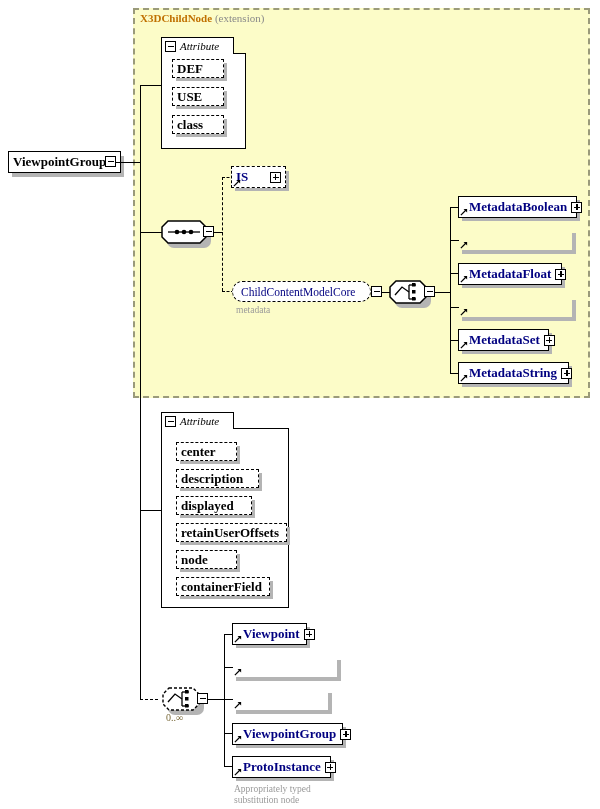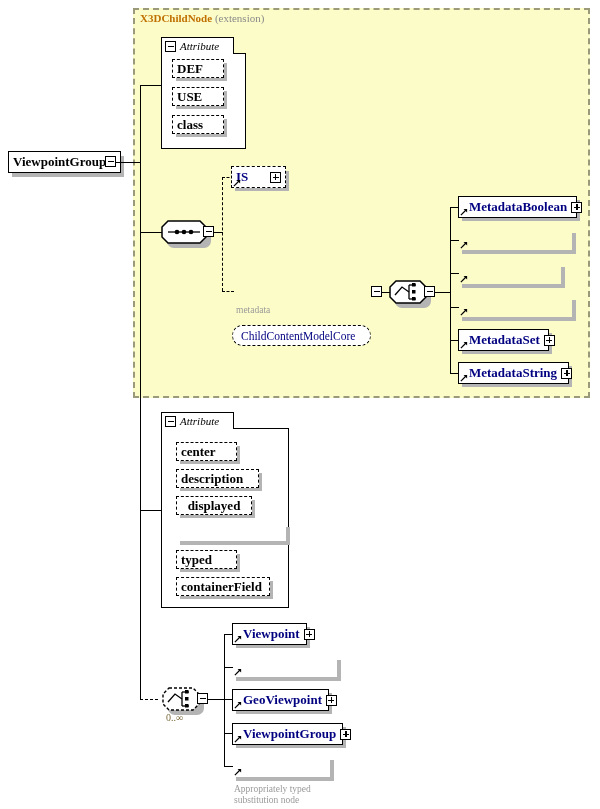--- a/index.html
+++ b/index.html
@@ -166,21 +166,20 @@
   
   .rbox {
     position: absolute;
     box-sizing: border-box;
     background: #ffffff;
     border: 1.4px dashed #000000;
     border-radius: 11px;
     display: flex;
     align-items: center;
     white-space: nowrap;
-    margin-top: 44px;
   }
   .rbox .lbl {
     font-size: 11.5px;
     color: #000080;
     padding: 0 8px;
   }
   .rshadow {
     position: absolute;
     background: #b4b4b4;
     border-radius: 11px;
@@ -328,20 +327,27 @@
 
   <div class="bshadow" style="left:462px; top:250px; width:114px; height:4px;"></div>
   <div class="bshadow" style="left:572px; top:233px; width:4px; height:21px;"></div>
   <svg class="subarrow" style="left:460px; top:241px;" width="9" height="9" viewBox="0 0 9 9">
     <path d="M1,8 L7,2" stroke="#000000" stroke-width="1.4" fill="none"></path>
       <polygon points="8,1 8,5 4,1" fill="#000000"></polygon>
   </svg>
 
   <div class="bshadow" style="left:462px; top:284px; width:103px; height:4px;"></div>
   <div class="bshadow" style="left:561px; top:267px; width:4px; height:21px;"></div>
+  <div class="nbox" style="left:458px; top:263px; width:104px; height:22px; justify-content:space-between;">
+    <span class="lbl" style="padding-left:10px;">MetadataFloat</span>
+    <span class="expander">
+        <i class="h"></i>
+        <i class="v"></i>
+      </span>
+  </div>
   <svg class="subarrow" style="left:460px; top:275px;" width="9" height="9" viewBox="0 0 9 9">
     <path d="M1,8 L7,2" stroke="#000000" stroke-width="1.4" fill="none"></path>
       <polygon points="8,1 8,5 4,1" fill="#000000"></polygon>
   </svg>
 
   <div class="bshadow" style="left:462px; top:317px; width:114px; height:4px;"></div>
   <div class="bshadow" style="left:572px; top:300px; width:4px; height:21px;"></div>
   <svg class="subarrow" style="left:460px; top:308px;" width="9" height="9" viewBox="0 0 9 9">
     <path d="M1,8 L7,2" stroke="#000000" stroke-width="1.4" fill="none"></path>
       <polygon points="8,1 8,5 4,1" fill="#000000"></polygon>
@@ -392,31 +398,34 @@
     </div>
 
     <div class="bshadow" style="left:19px; top:75px; width:82px; height:4px;"></div>
     <div class="bshadow" style="left:97px; top:61px; width:4px; height:18px;"></div>
     <div class="nbox dashed" style="left:15px; top:57px; width:83px; height:19px;">
       <span class="lbl plain">description</span>
     </div>
 
     <div class="bshadow" style="left:19px; top:102px; width:75px; height:4px;"></div>
     <div class="bshadow" style="left:90px; top:88px; width:4px; height:18px;"></div>
-    <div class="nbox dashed" style="left:15px; top:84px; width:76px; height:19px;justify-content:center;">
+    <div class="nbox dashed" style="left:15px; top:84px; width:76px; height:19px;">
       <span class="lbl plain">displayed</span>
     </div>
 
     <div class="bshadow" style="left:19px; top:129px; width:110px; height:4px;"></div>
     <div class="bshadow" style="left:125px; top:115px; width:4px; height:18px;"></div>
+    <div class="nbox dashed" style="left:15px; top:111px; width:111px; height:19px;">
+      <span class="lbl plain">retainUserOffsets</span>
+    </div>
 
     <div class="bshadow" style="left:19px; top:156px; width:60px; height:4px;"></div>
     <div class="bshadow" style="left:75px; top:142px; width:4px; height:18px;"></div>
     <div class="nbox dashed" style="left:15px; top:138px; width:61px; height:19px;">
-      <span class="lbl plain">typed</span>
+      <span class="lbl plain">node</span>
     </div>
 
     <div class="bshadow" style="left:19px; top:183px; width:93px; height:4px;"></div>
     <div class="bshadow" style="left:108px; top:169px; width:4px; height:18px;"></div>
     <div class="nbox dashed" style="left:15px; top:165px; width:94px; height:19px;text-align:right;">
       <span class="lbl plain">containerField</span>
     </div>
   </div>
 
   <div class="dln v" style="left:140px; top:510px; height:189px;"></div>
@@ -462,27 +471,20 @@
 
   <div class="bshadow" style="left:236px; top:677px; width:105px; height:4px;"></div>
   <div class="bshadow" style="left:337px; top:660px; width:4px; height:21px;"></div>
   <svg class="subarrow" style="left:234px; top:668px;" width="9" height="9" viewBox="0 0 9 9">
     <path d="M1,8 L7,2" stroke="#000000" stroke-width="1.4" fill="none"></path>
       <polygon points="8,1 8,5 4,1" fill="#000000"></polygon>
   </svg>
 
   <div class="bshadow" style="left:236px; top:710px; width:96px; height:4px;"></div>
   <div class="bshadow" style="left:328px; top:693px; width:4px; height:21px;"></div>
-  <div class="nbox" style="left:232px; top:689px; width:97px; height:22px; justify-content:space-between;">
-    <span class="lbl" style="padding-left:10px;">GeoViewpoint</span>
-    <span class="expander">
-        <i class="h"></i>
-        <i class="v"></i>
-      </span>
-  </div>
   <svg class="subarrow" style="left:234px; top:701px;" width="9" height="9" viewBox="0 0 9 9">
     <path d="M1,8 L7,2" stroke="#000000" stroke-width="1.4" fill="none"></path>
       <polygon points="8,1 8,5 4,1" fill="#000000"></polygon>
   </svg>
 
   <div class="bshadow" style="left:236px; top:744px; width:110px; height:4px;"></div>
   <div class="bshadow" style="left:342px; top:727px; width:4px; height:21px;"></div>
   <div class="nbox" style="left:232px; top:723px; width:111px; height:22px; justify-content:space-between;">
     <span class="lbl" style="padding-left:10px;">ViewpointGroup</span>
     <span class="expander">
@@ -490,20 +492,27 @@
         <i class="v"></i>
       </span>
   </div>
   <svg class="subarrow" style="left:234px; top:735px;" width="9" height="9" viewBox="0 0 9 9">
     <path d="M1,8 L7,2" stroke="#000000" stroke-width="1.4" fill="none"></path>
       <polygon points="8,1 8,5 4,1" fill="#000000"></polygon>
   </svg>
 
   <div class="bshadow" style="left:236px; top:777px; width:98px; height:4px;"></div>
   <div class="bshadow" style="left:330px; top:760px; width:4px; height:21px;"></div>
+  <div class="nbox" style="left:232px; top:756px; width:99px; height:22px; justify-content:space-between;">
+    <span class="lbl" style="padding-left:10px;">ProtoInstance</span>
+    <span class="expander">
+        <i class="h"></i>
+        <i class="v"></i>
+      </span>
+  </div>
   <svg class="subarrow" style="left:234px; top:768px;" width="9" height="9" viewBox="0 0 9 9">
     <path d="M1,8 L7,2" stroke="#000000" stroke-width="1.4" fill="none"></path>
       <polygon points="8,1 8,5 4,1" fill="#000000"></polygon>
   </svg>
 
   <div class="caption" style="left:234px; top:784px;">Appropriately typed</div>
   <div class="caption" style="left:234px; top:795px;">substitution node</div>
 
 </div>
 

